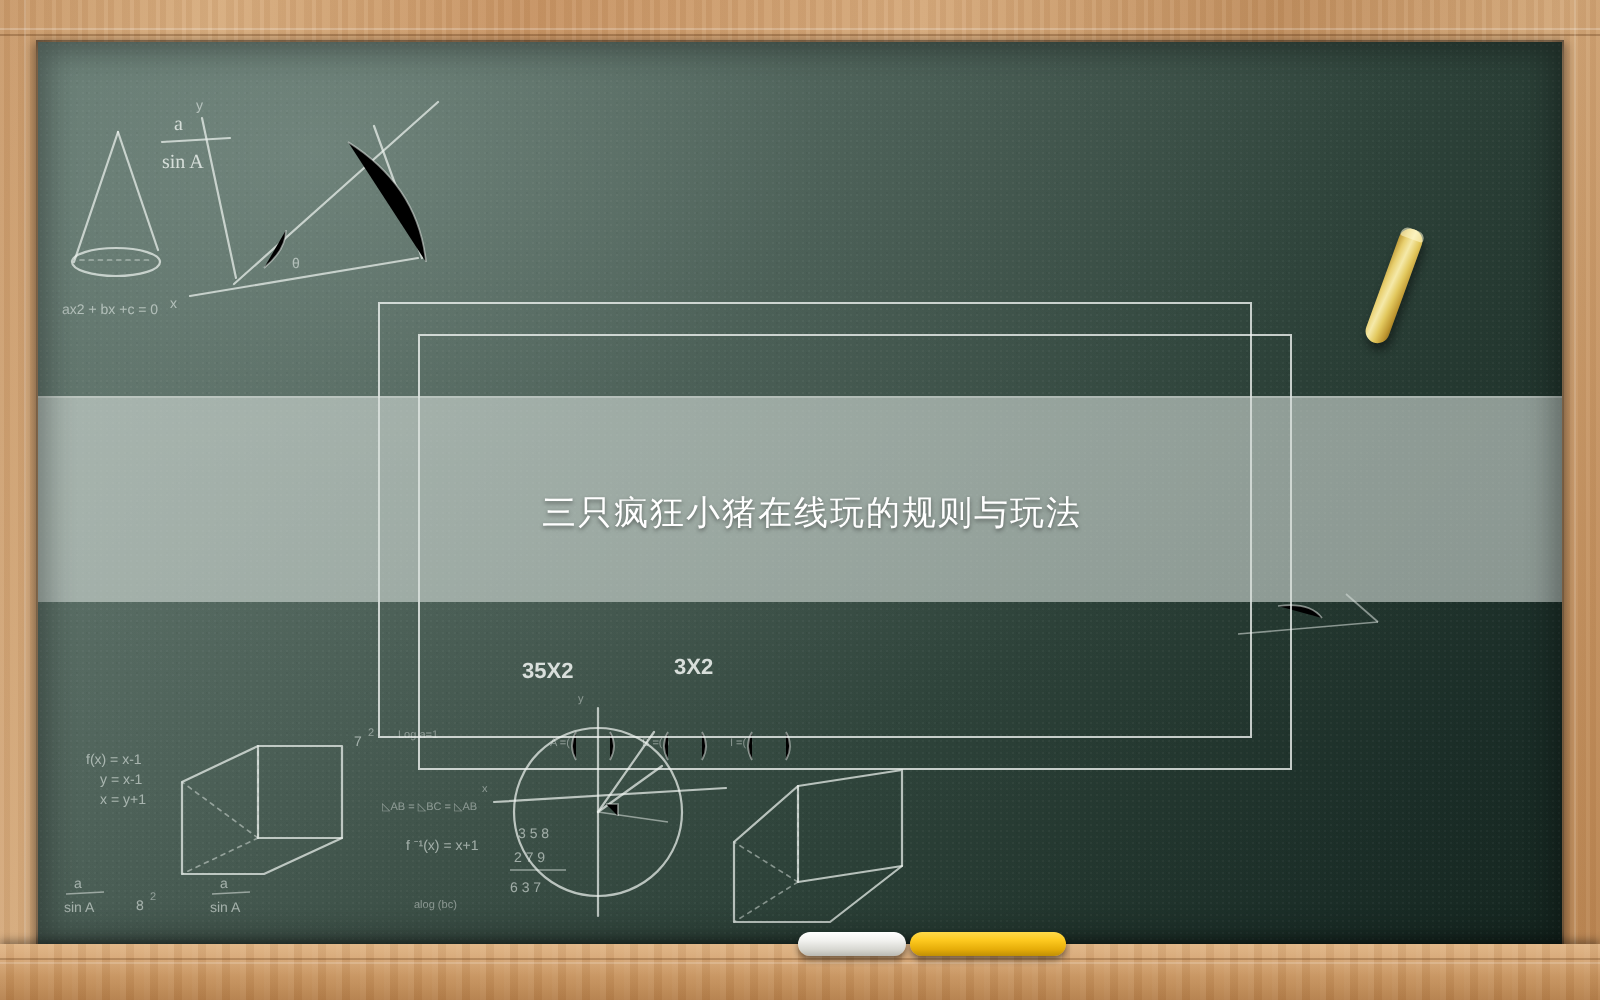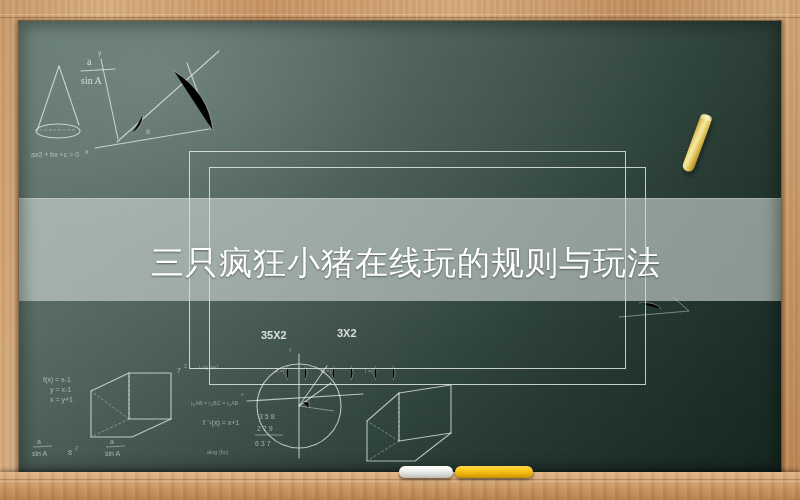--- a/index.html
+++ b/index.html
@@ -124,22 +124,22 @@
     position:absolute; left:0; right:0; top:0; height:1px;
     background:rgba(235,240,236,0.30);
   }
 
   
   .title {
     position:absolute;
     left:12px; right:0; top:227px;
     text-align:center;
     color:#ffffff;
-    font-family:Liberation Mono, monospace;
-    font-size:33px;
+    font-family:Liberation Serif, serif;
+    font-size:17px;
     letter-spacing:1px;
     line-height:1.1;
     text-shadow: 0 1px 2px rgba(0,0,0,0.45);
     white-space:nowrap;
   }
 
   
   .chalk-stick-board {
     position:absolute;
     left:672px; top:92px;

